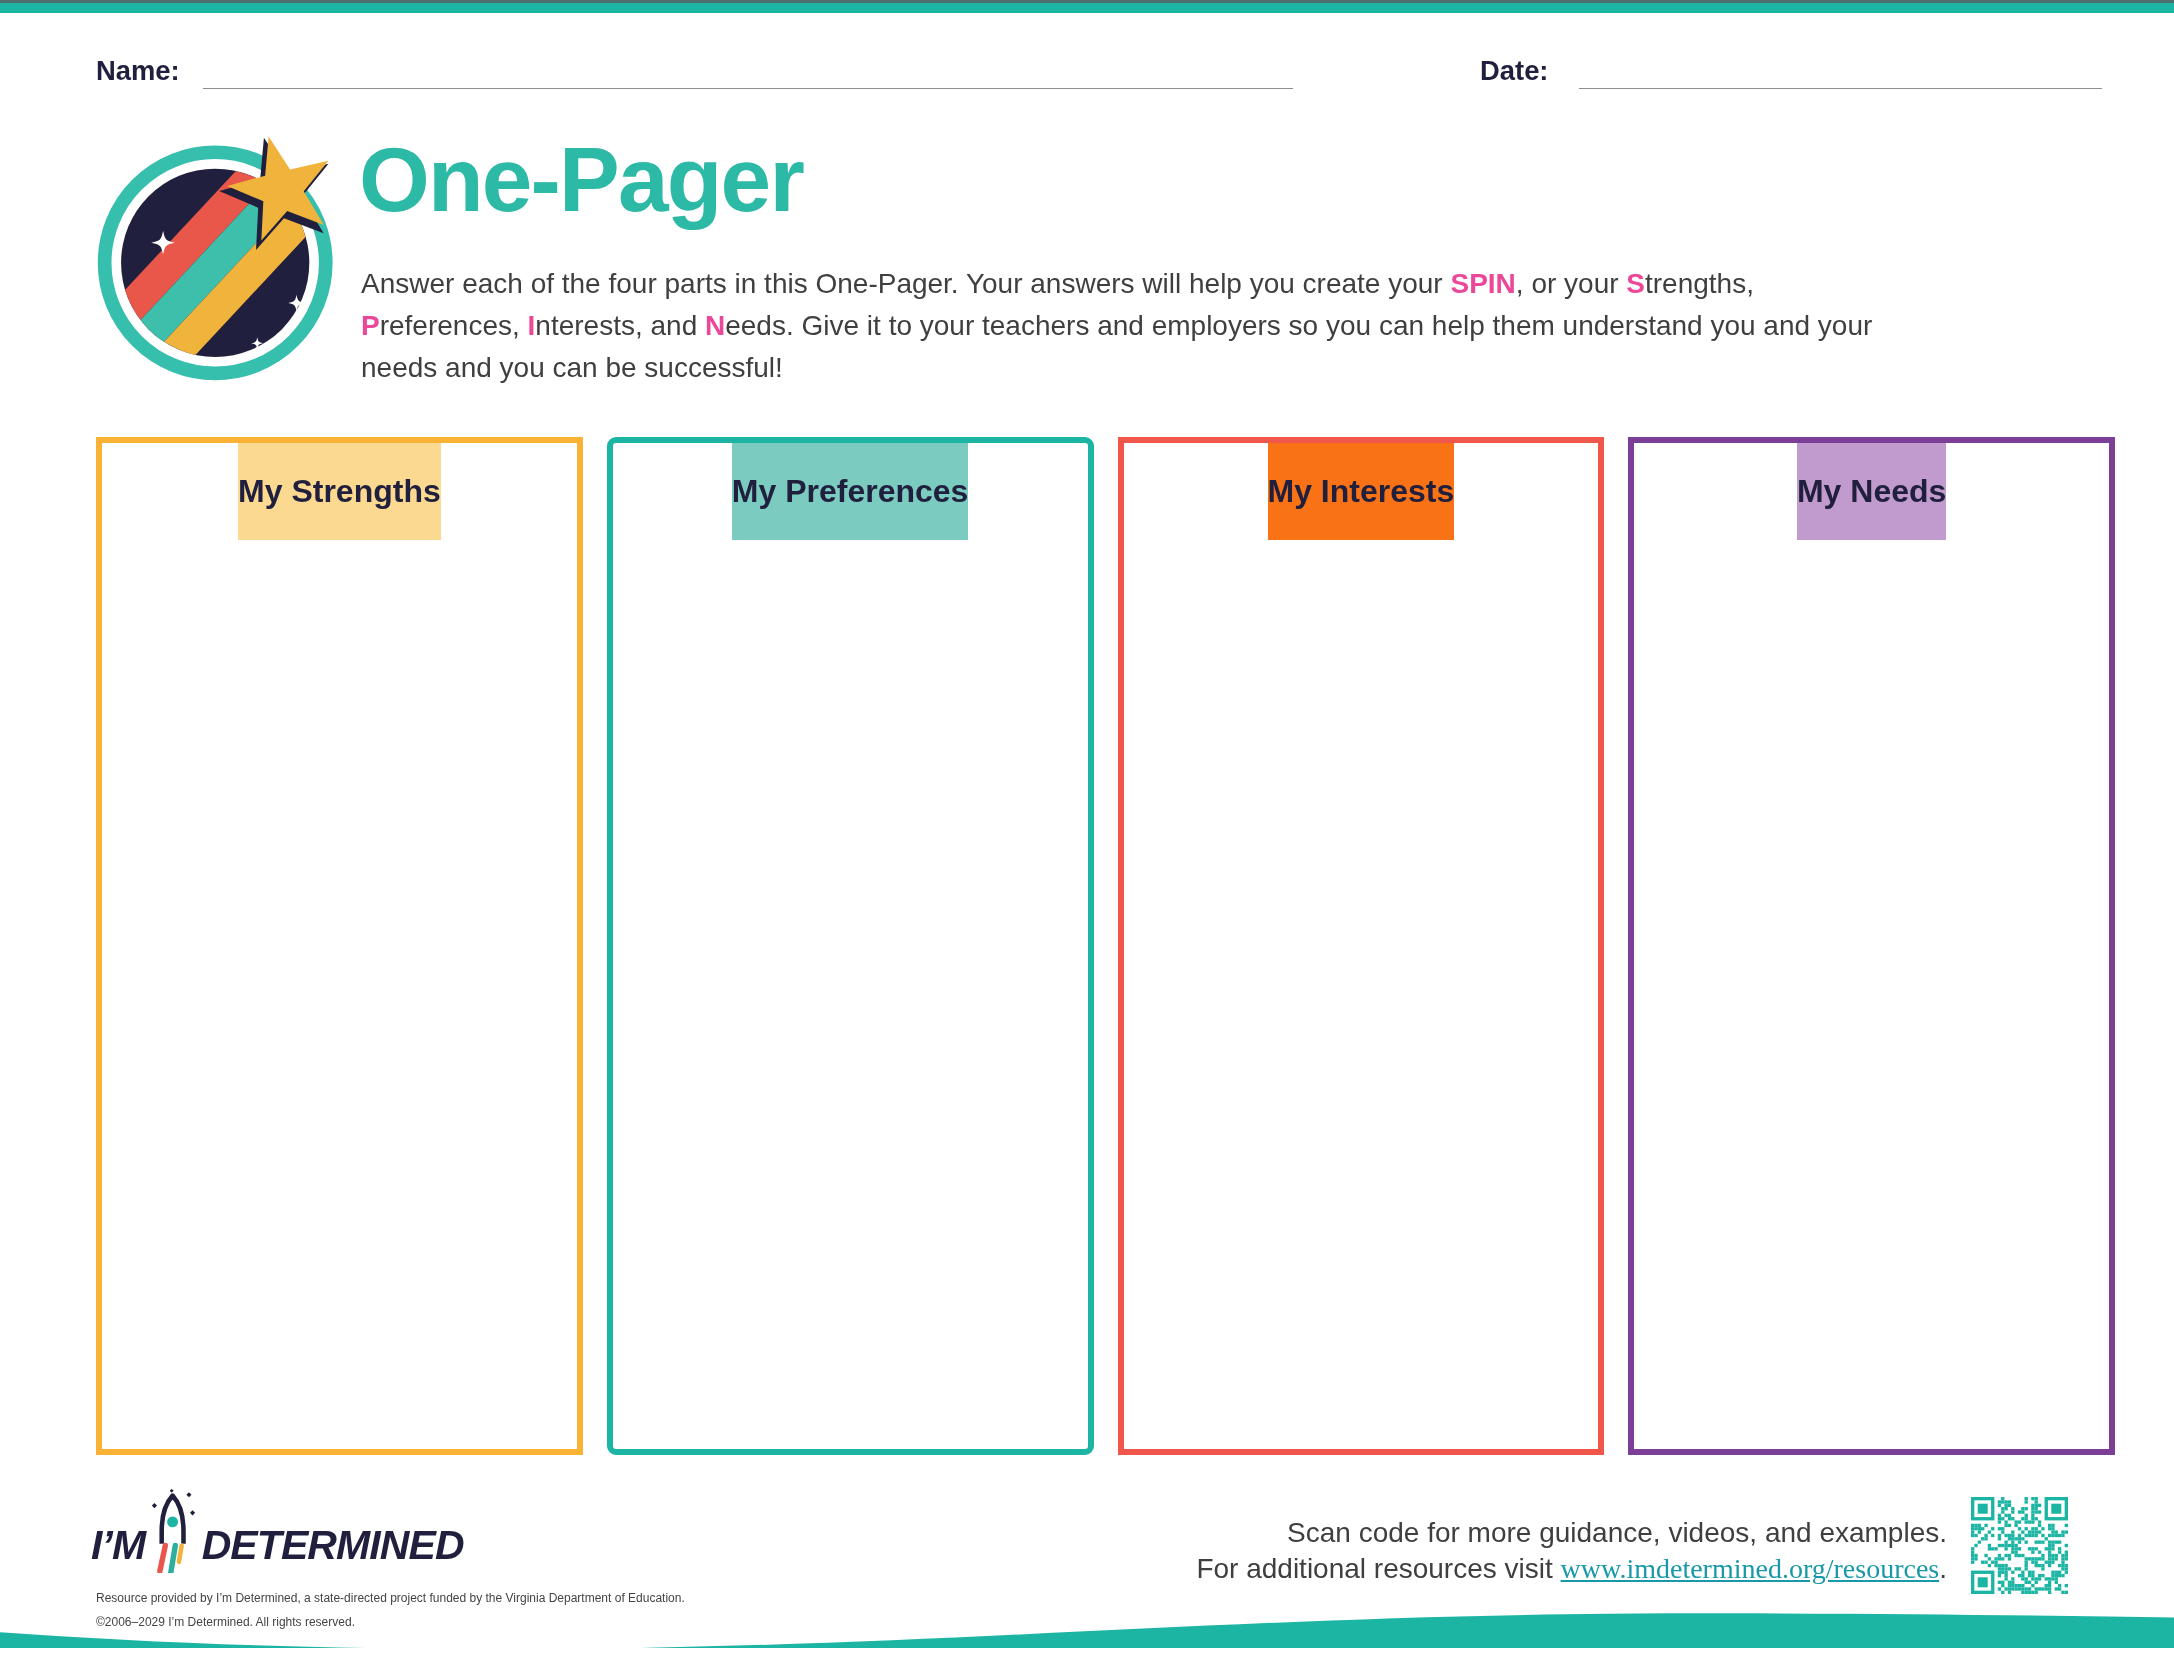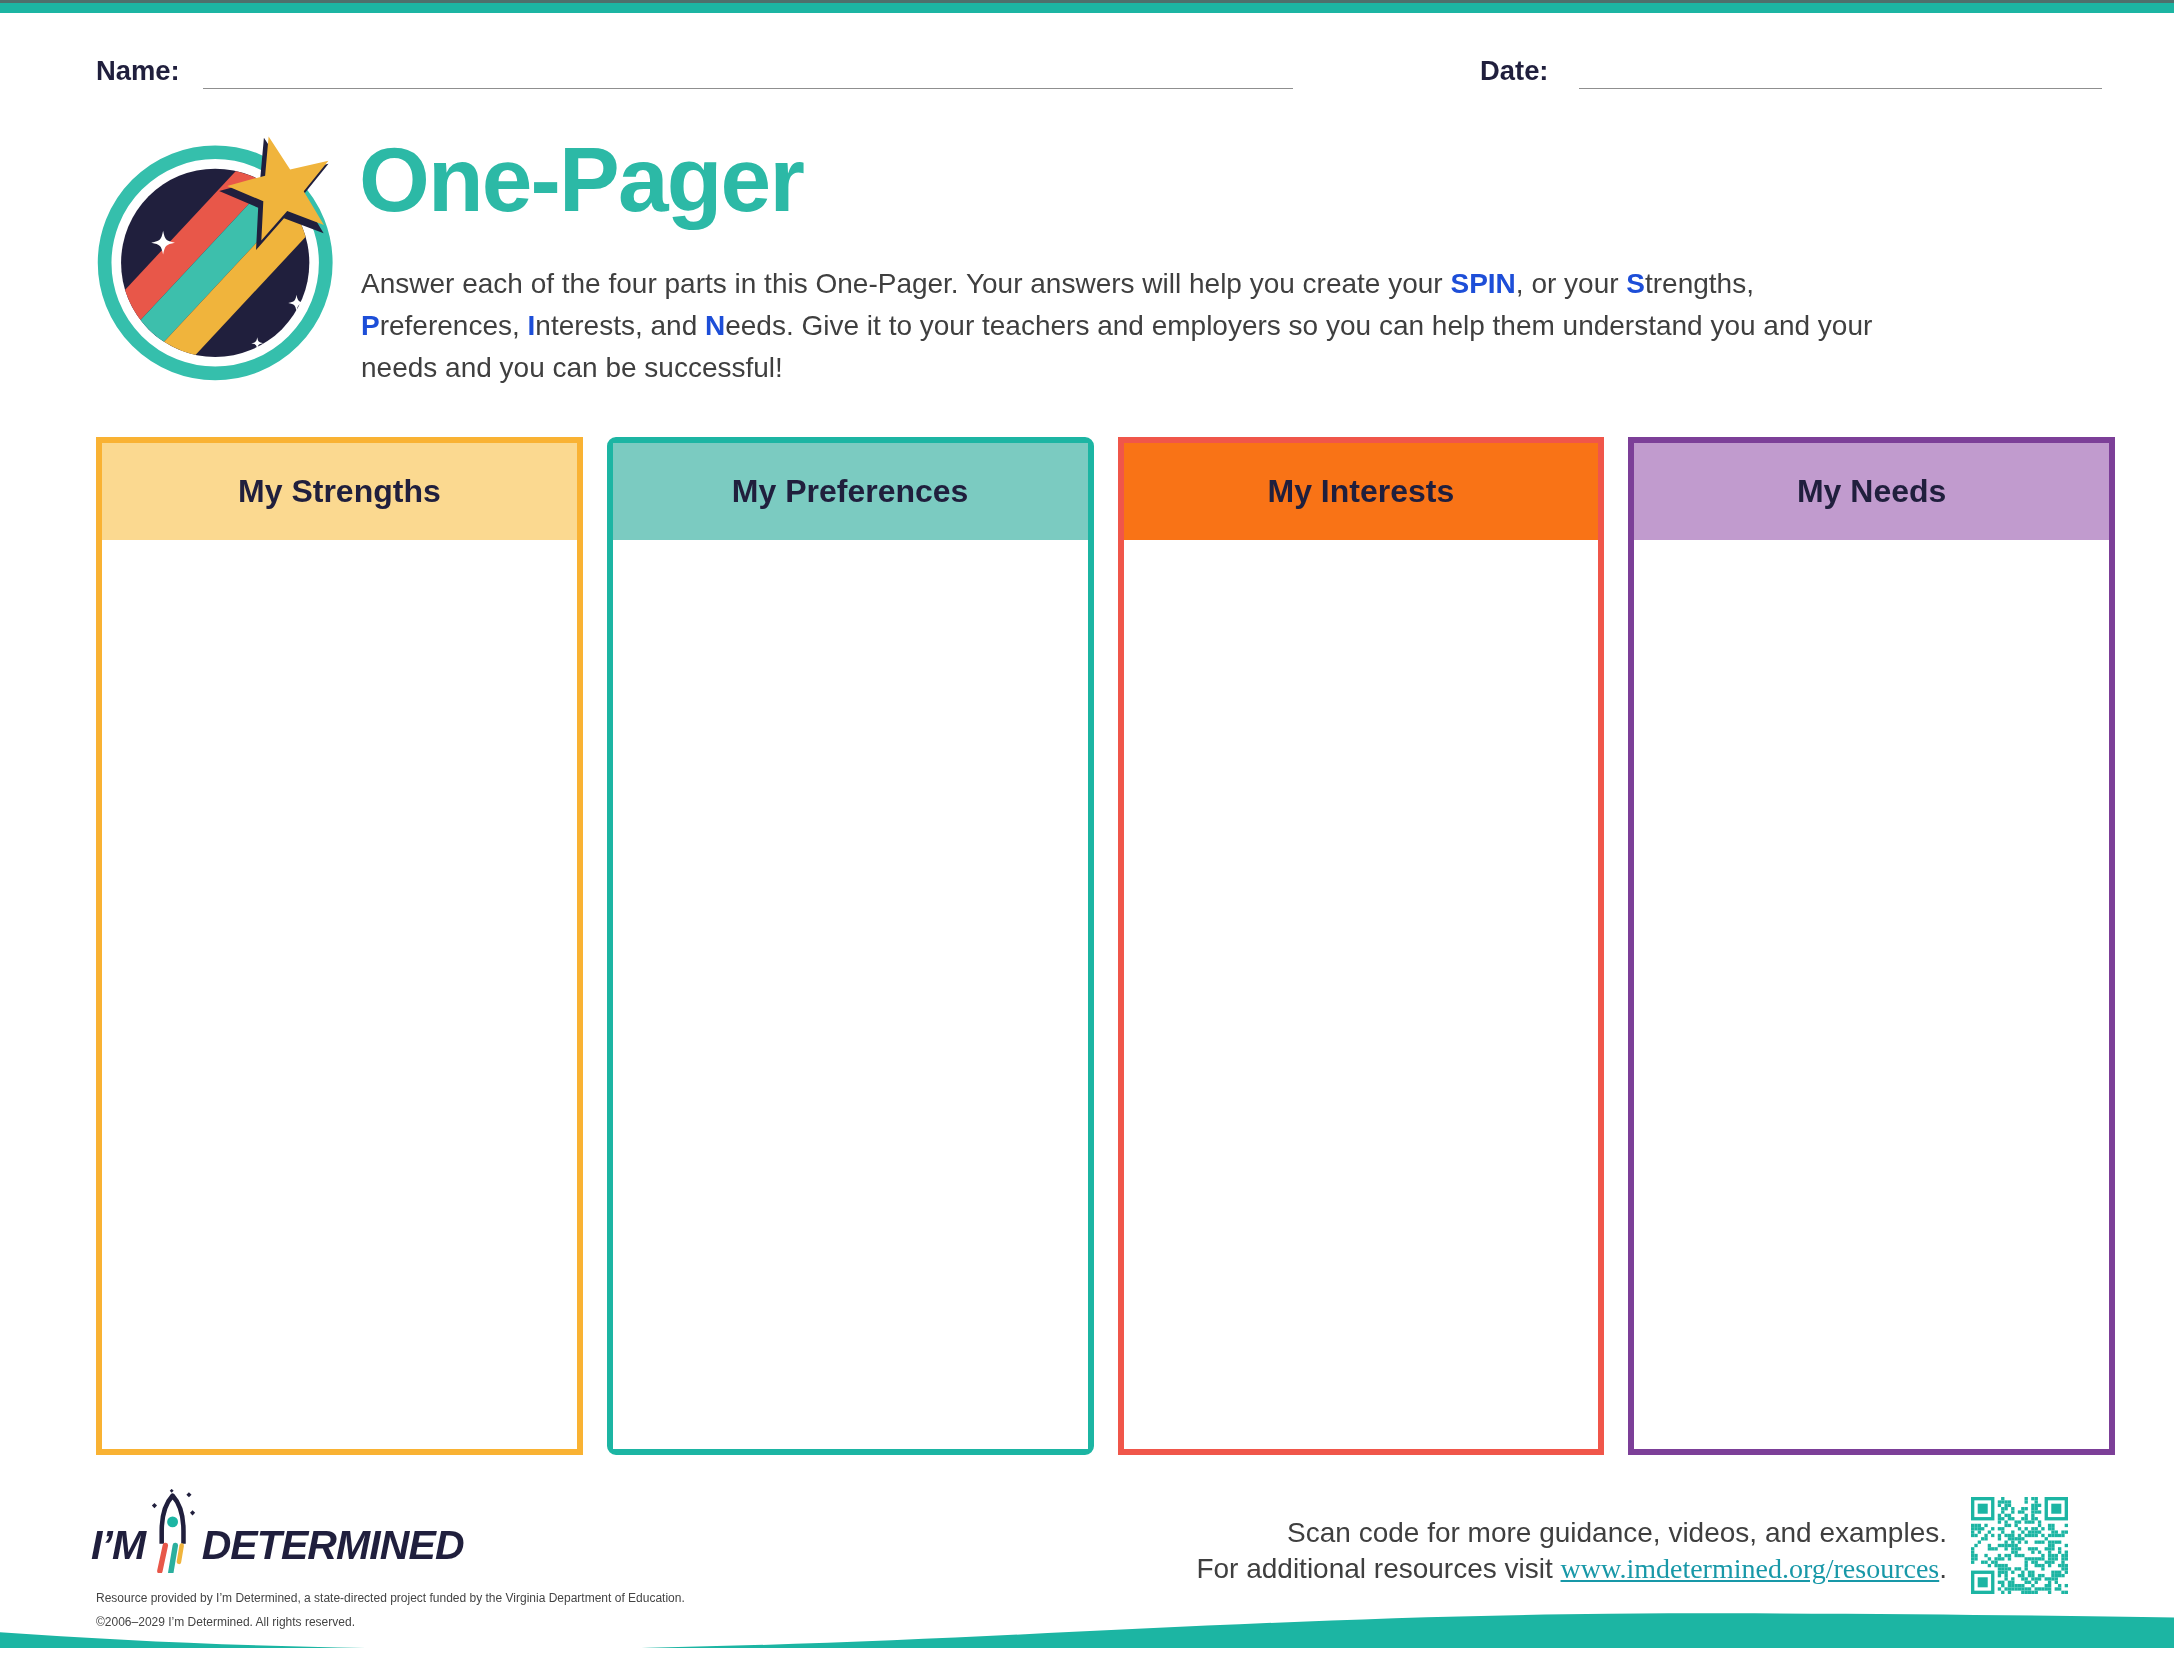--- a/index.html
+++ b/index.html
@@ -27,30 +27,30 @@
   .logo-svg{position:absolute;left:90px;top:133px;}
   .page-title{
     position:absolute;left:359px;top:130px;margin:0;
     font-size:91px;font-weight:800;letter-spacing:-1.8px;
     color:var(--title);line-height:1.1;
   }
   .intro{
     position:absolute;left:361px;top:263px;width:1535px;
     font-size:28px;line-height:42px;color:#3F3F3F;margin:0;
   }
-  .intro .b{font-weight:700;color:#1d4ed8;}
+  .intro .b{font-weight:700;color:#ec4899;}
 
   
   .columns{
     position:absolute;left:96px;top:437px;width:2019px;height:1018px;
     display:flex;gap:24px;
   }
   .column{
     flex:1;display:flex;flex-direction:column;
-    border:6.4px solid #999;background:#ffffff;box-sizing:border-box;
+    border:6.4px solid #999;background:#ffffff;box-sizing:border-box;align-items:center;
   }
   .col-header{
     height:97px;flex:0 0 97px;
     display:flex;align-items:center;justify-content:center;
   }
   .col-title{font-size:32px;font-weight:800;color:#201F3D;}
   .col-body{flex:1;background:#ffffff;}
 
   
   .footer-logo{

